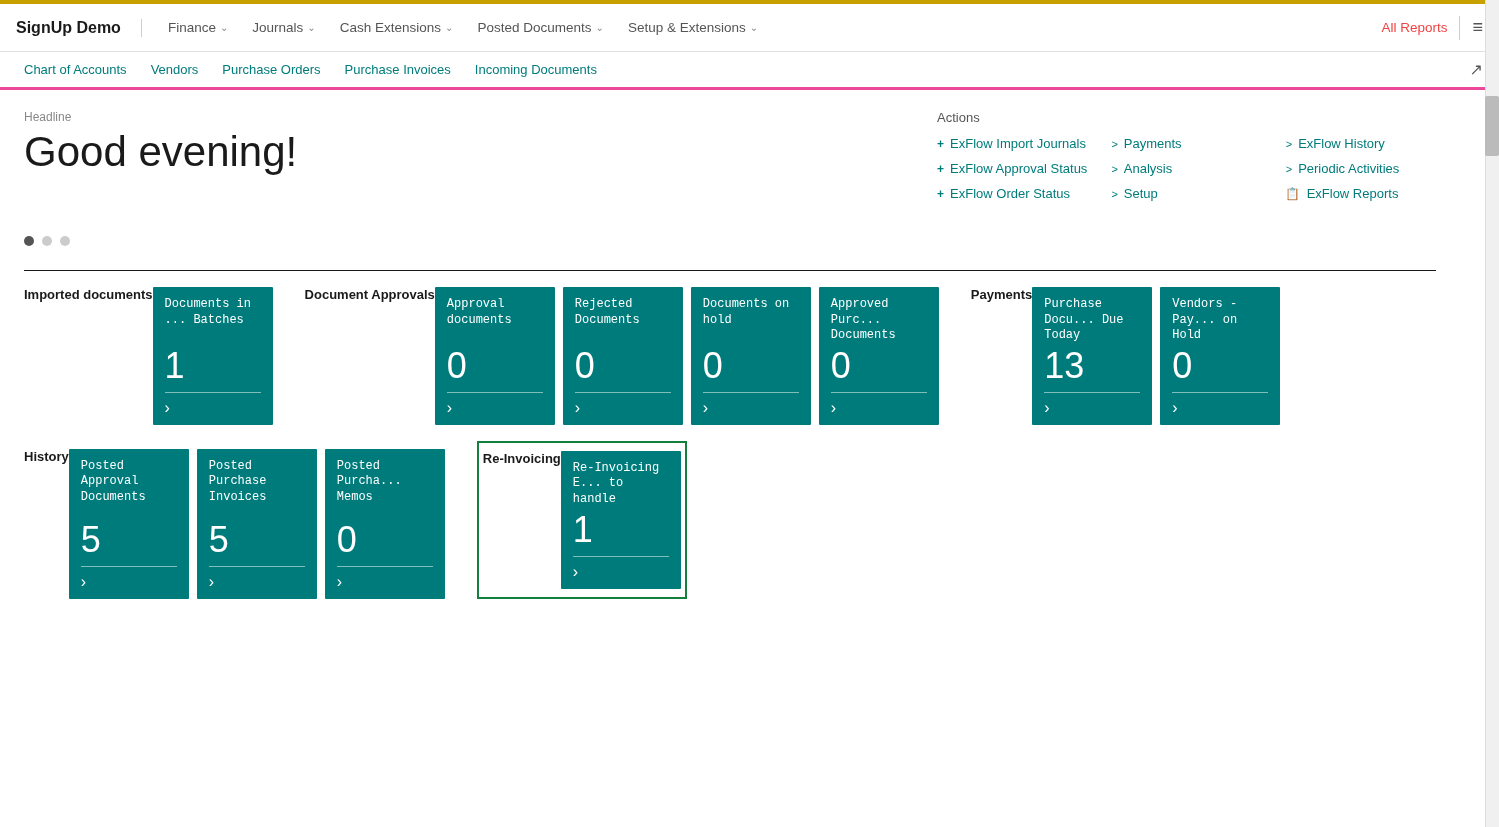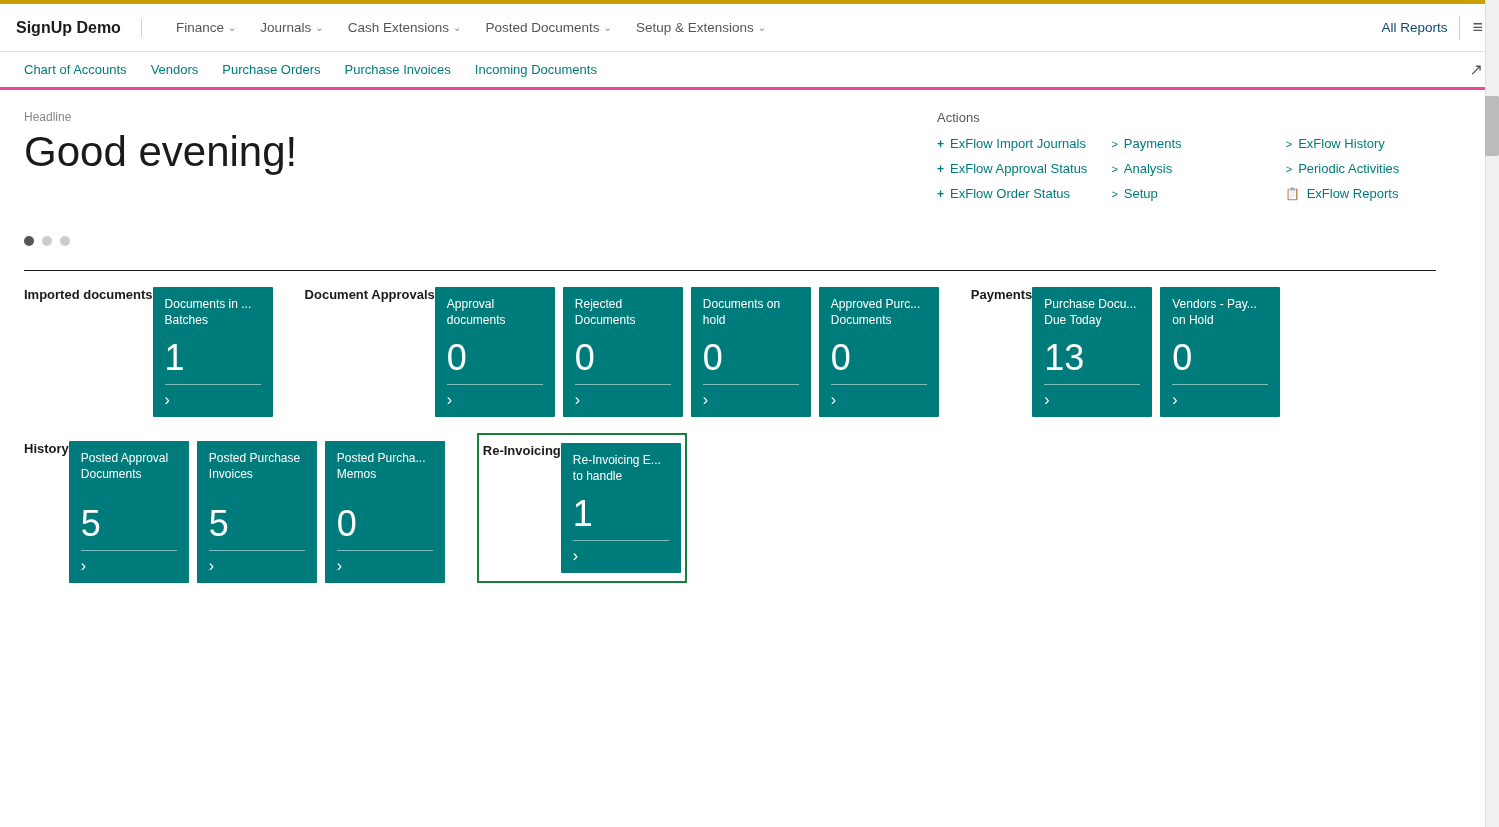--- a/index.html
+++ b/index.html
@@ -7,30 +7,30 @@
 
     
     .top-border { height: 4px; background: #c8a000; width: 100%; }
 
     
     .navbar {
       display: flex; align-items: center; padding: 0 16px;
       height: 48px; border-bottom: 1px solid #e0e0e0;
       background: #fff;
     }
-    .brand { font-size: 16px; font-weight: 700; color: #1a1a1a; margin-right: 22px; padding-right: 20px; border-right: 1px solid #ccc; }
+    .brand { font-size: 16px; font-weight: 700; color: #1a1a1a; margin-right: 14px; padding-right: 20px; border-right: 1px solid #ccc; }
     .nav-items { display: flex; align-items: center; gap: 0; flex: 1; }
     .nav-item {
       padding: 4px 12px; color: #555; font-size: 13.5px; cursor: pointer;
       display: flex; align-items: center; gap: 4px; border-radius: 2px;
       white-space: nowrap;
     }
     .nav-chevron { font-size: 10px; color: #888; }
     .nav-right { display: flex; align-items: center; gap: 12px; margin-left: auto; }
-    .nav-reports { color: #0c4a6e; font-size: 13.5px; cursor: pointer; }
+    .nav-reports { color: #ef4444; font-size: 13.5px; cursor: pointer; }
     .nav-separator { width: 1px; height: 24px; background: #ccc; }
     .nav-hamburger { color: #555; font-size: 18px; cursor: pointer; }
 
     
     .subnav {
       display: flex; align-items: center; padding: 0 16px;
       height: 38px; border-bottom: 3px solid #ec4899;
       background: #fff; gap: 8px;
     }
     .subnav-item { color: #007b7b; font-size: 13px; cursor: pointer; padding: 4px 8px; white-space: nowrap; }
@@ -74,21 +74,21 @@
 
     
     .tile {
       background: #007b7b; color: #fff;
       width: 120px; min-height: 130px;
       padding: 10px 12px 8px;
       display: flex; flex-direction: column;
       cursor: pointer; position: relative;
       border-radius: 1px;
     }
-    .tile-title { font-size: 12px; font-weight: 400; line-height: 1.3; margin-bottom: 4px; flex: 1; }
+    .tile-title { font-size: 12px; font-weight: 400; line-height: 1.3; margin-bottom: 4px; flex: 1; font-family: Liberation Mono, monospace; }
     .tile-number { font-size: 36px; font-weight: 300; line-height: 1; margin-bottom: 8px; }
     .tile-divider { border: none; border-top: 1px solid rgba(255,255,255,0.5); margin-bottom: 6px; }
     .tile-arrow { font-size: 16px; color: #fff; }
 
     
     .scrollbar-track {
       position: fixed; right: 0; top: 0; bottom: 0; width: 14px;
       background: #f0f0f0; border-left: 1px solid #ddd;
     }
     .scrollbar-thumb {

